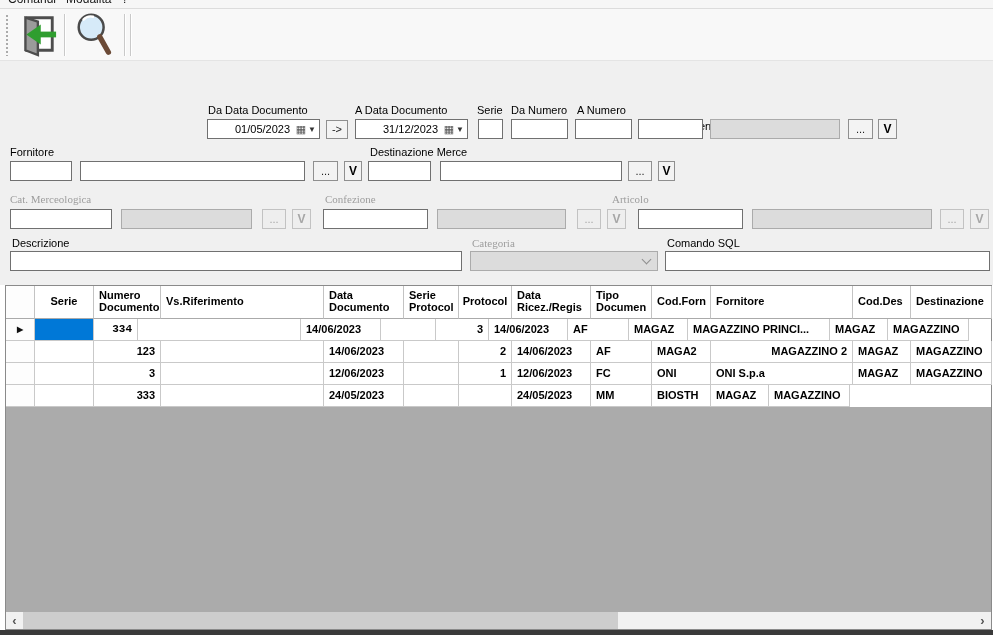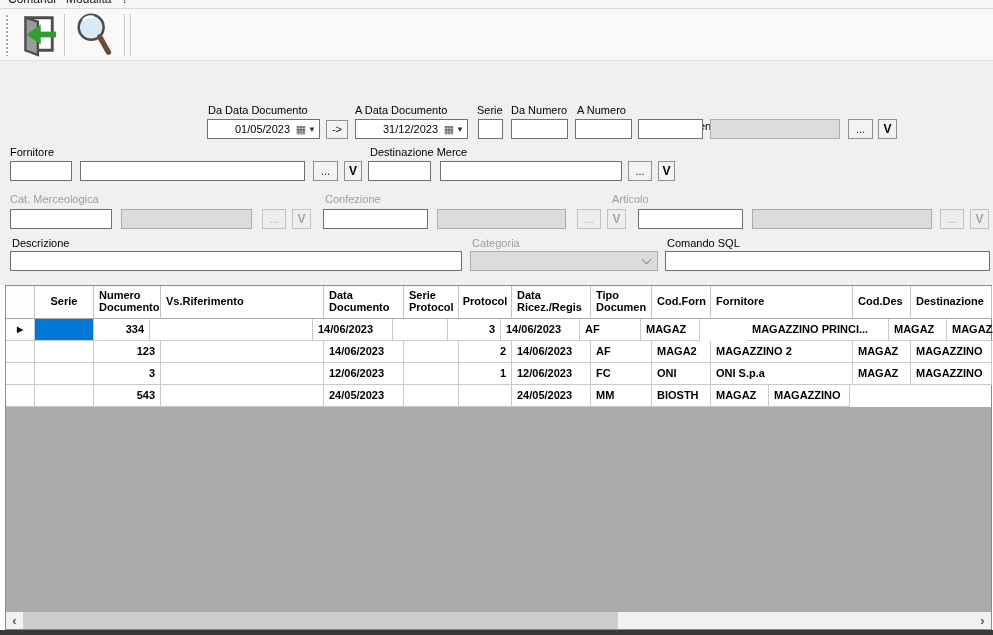--- a/index.html
+++ b/index.html
@@ -15,21 +15,21 @@
   
   .toolbar{position:absolute;top:9px;left:0;right:0;height:51px;background:#f8f8f8;
            border-bottom:1px solid #e4e4e4;}
   .grip{position:absolute;left:5px;top:5px;width:4px;height:42px;
         background-image:radial-gradient(circle,#ababab 1px,transparent 1.3px);background-size:4px 4px;}
   .tool-btn{position:absolute;top:2px;width:50px;height:47px;display:flex;align-items:center;justify-content:center;}
   .sep{position:absolute;top:5px;width:1px;height:42px;background:#c9c9c9;box-shadow:1px 0 0 #ffffff;}
 
   
   .lbl{position:absolute;white-space:nowrap;color:#000;}
-  .lbl.dis{color:#9d9d9d;}
+  .lbl.dis{color:#9d9d9d;font-family:Liberation Serif, serif;}
   .tb{position:absolute;height:20px;box-sizing:border-box;border:1px solid #707070;background:#fff;
       font-family:inherit;font-size:11px;padding:1px 3px;color:#000;outline:none;}
   .tb.dis{background:#dcdcdc;border-color:#ababab;}
   .btn{position:absolute;height:20px;box-sizing:border-box;border:1px solid #8f8f8f;background:#f3f3f3;
        font-family:inherit;font-size:11px;text-align:center;line-height:17px;color:#222;padding:0;}
   .btn.v{font-weight:bold;font-size:12px;color:#000;}
   .btn.dis{border-color:#c2c2c2;background:#eeeeee;color:#a6a6a6;}
   .datefield{position:absolute;height:20px;box-sizing:border-box;border:1px solid #707070;background:#fff;
              display:flex;align-items:center;padding:0 3px;}
   .datefield .val{flex:1;margin-left:24px;}
@@ -186,44 +186,44 @@
 Documen</div>
         <div class="gh-cell" style="width: 59px;">Cod.Forn</div>
         <div class="gh-cell" style="width: 142px;">Fornitore</div>
         <div class="gh-cell" style="width: 58px;">Cod.Des</div>
         <div class="gh-cell" style="width: 81px;">Destinazione</div>
       </div>
     <div>
         <div class="g-row">
           <div class="g-cell rowhead" style="width: 29px;">▶</div>
           <div class="g-cell a-left" style="width: 59px; background: rgb(0, 120, 215); color: rgb(255, 255, 255);"></div>
-          <div class="g-cell a-right" style="width: 56px;">334</div>
+          <div class="g-cell a-right" style="width: 44px; font-family: Liberation Mono, monospace;">334</div>
           <div class="g-cell a-left" style="width: 163px;"></div>
           <div class="g-cell a-left" style="width: 80px;">14/06/2023</div>
           <div class="g-cell a-left" style="width: 55px;"></div>
           <div class="g-cell a-right" style="width: 53px;">3</div>
           <div class="g-cell a-left" style="width: 79px;">14/06/2023</div>
           <div class="g-cell a-left" style="width: 61px;">AF</div>
           <div class="g-cell a-left" style="width: 59px;">MAGAZ</div>
-          <div class="g-cell a-left" style="width: 142px; margin-left: 47px;">MAGAZZINO PRINCI...</div>
+          <div class="g-cell a-left" style="width: 142px;">MAGAZZINO PRINCI...</div>
           <div class="g-cell a-left" style="width: 58px;">MAGAZ</div>
           <div class="g-cell a-left" style="width: 81px;">MAGAZZINO</div>
         </div>
         <div class="g-row">
           <div class="g-cell rowhead" style="width: 29px;"></div>
           <div class="g-cell a-left" style="width: 59px;"></div>
           <div class="g-cell a-right" style="width: 67px;">123</div>
           <div class="g-cell a-left" style="width: 163px;"></div>
           <div class="g-cell a-left" style="width: 80px;">14/06/2023</div>
           <div class="g-cell a-left" style="width: 55px;"></div>
           <div class="g-cell a-right" style="width: 53px;">2</div>
           <div class="g-cell a-left" style="width: 79px;">14/06/2023</div>
           <div class="g-cell a-left" style="width: 61px;">AF</div>
           <div class="g-cell a-left" style="width: 59px;">MAGA2</div>
-          <div class="g-cell a-left" style="width: 142px;">MAGAZZINO 2</div>
+          <div class="g-cell a-left" style="width: 142px; text-align: right;">MAGAZZINO 2</div>
           <div class="g-cell a-left" style="width: 58px;">MAGAZ</div>
           <div class="g-cell a-left" style="width: 81px;">MAGAZZINO</div>
         </div>
         <div class="g-row">
           <div class="g-cell rowhead" style="width: 29px;"></div>
           <div class="g-cell a-left" style="width: 59px;"></div>
           <div class="g-cell a-right" style="width: 67px;">3</div>
           <div class="g-cell a-left" style="width: 163px;"></div>
           <div class="g-cell a-left" style="width: 80px;">12/06/2023</div>
           <div class="g-cell a-left" style="width: 55px;"></div>
@@ -231,21 +231,21 @@
           <div class="g-cell a-left" style="width: 79px;">12/06/2023</div>
           <div class="g-cell a-left" style="width: 61px;">FC</div>
           <div class="g-cell a-left" style="width: 59px;">ONI</div>
           <div class="g-cell a-left" style="width: 142px;">ONI S.p.a</div>
           <div class="g-cell a-left" style="width: 58px;">MAGAZ</div>
           <div class="g-cell a-left" style="width: 81px;">MAGAZZINO</div>
         </div>
         <div class="g-row">
           <div class="g-cell rowhead" style="width: 29px;"></div>
           <div class="g-cell a-left" style="width: 59px;"></div>
-          <div class="g-cell a-right" style="width: 67px;">543</div>
+          <div class="g-cell a-right" style="width: 67px;">333</div>
           <div class="g-cell a-left" style="width: 163px;"></div>
           <div class="g-cell a-left" style="width: 80px;">24/05/2023</div>
           <div class="g-cell a-left" style="width: 55px;"></div>
           <div class="g-cell a-right" style="width: 53px;"></div>
           <div class="g-cell a-left" style="width: 79px;">24/05/2023</div>
           <div class="g-cell a-left" style="width: 61px;">MM</div>
           <div class="g-cell a-left" style="width: 59px;">BIOSTH</div>
           <div class="g-cell a-left" style="width: 58px;">MAGAZ</div>
           <div class="g-cell a-left" style="width: 81px;">MAGAZZINO</div>
         </div>

